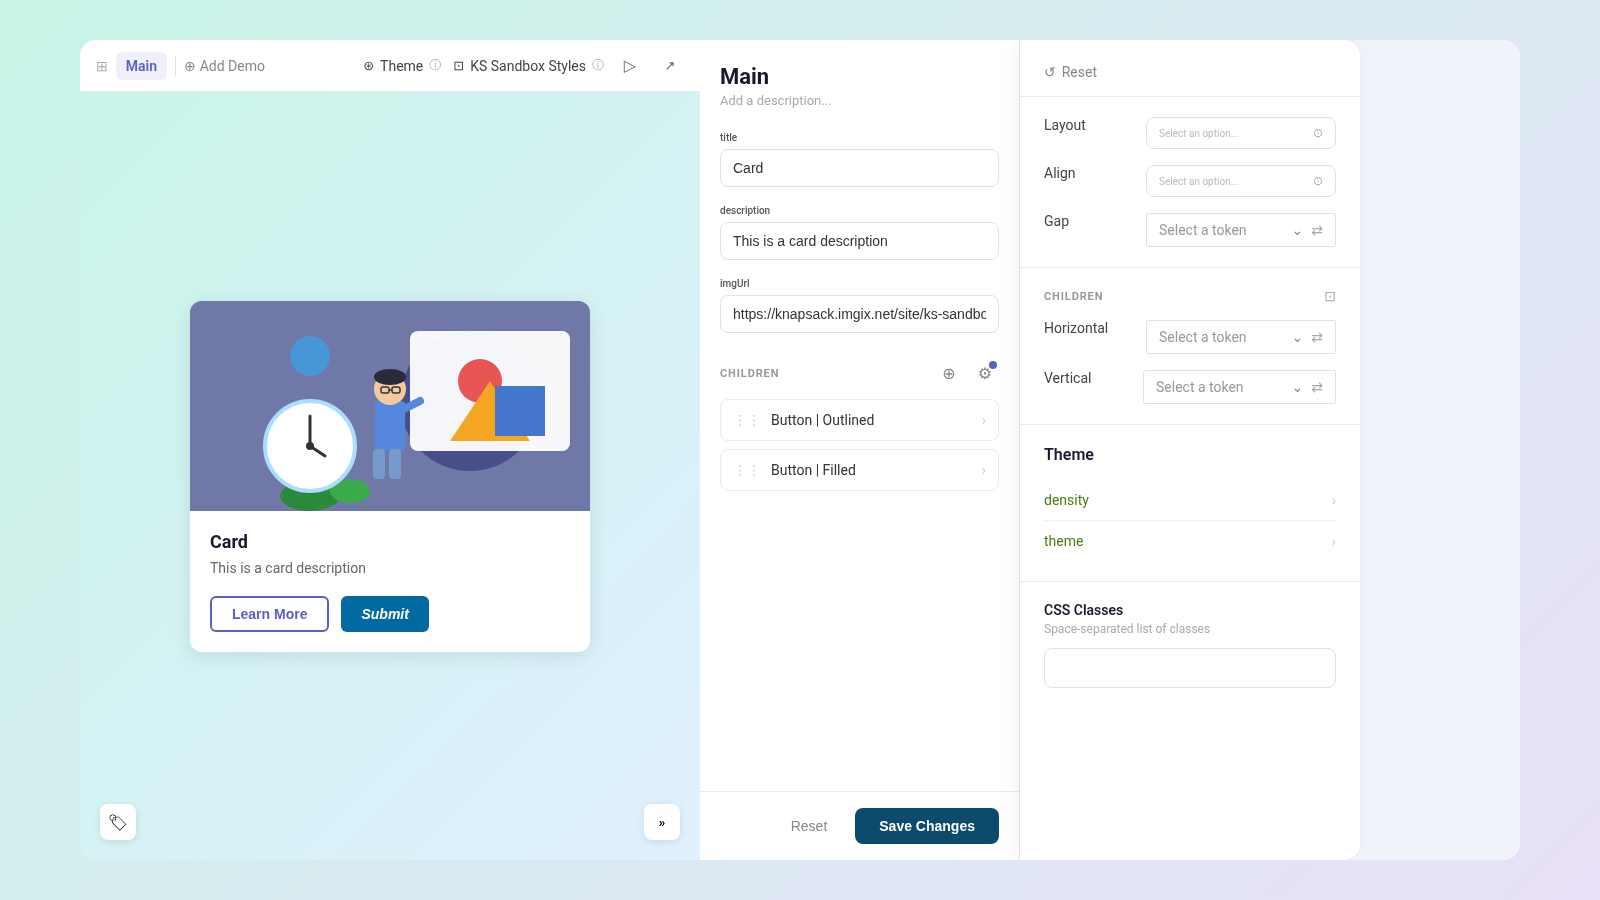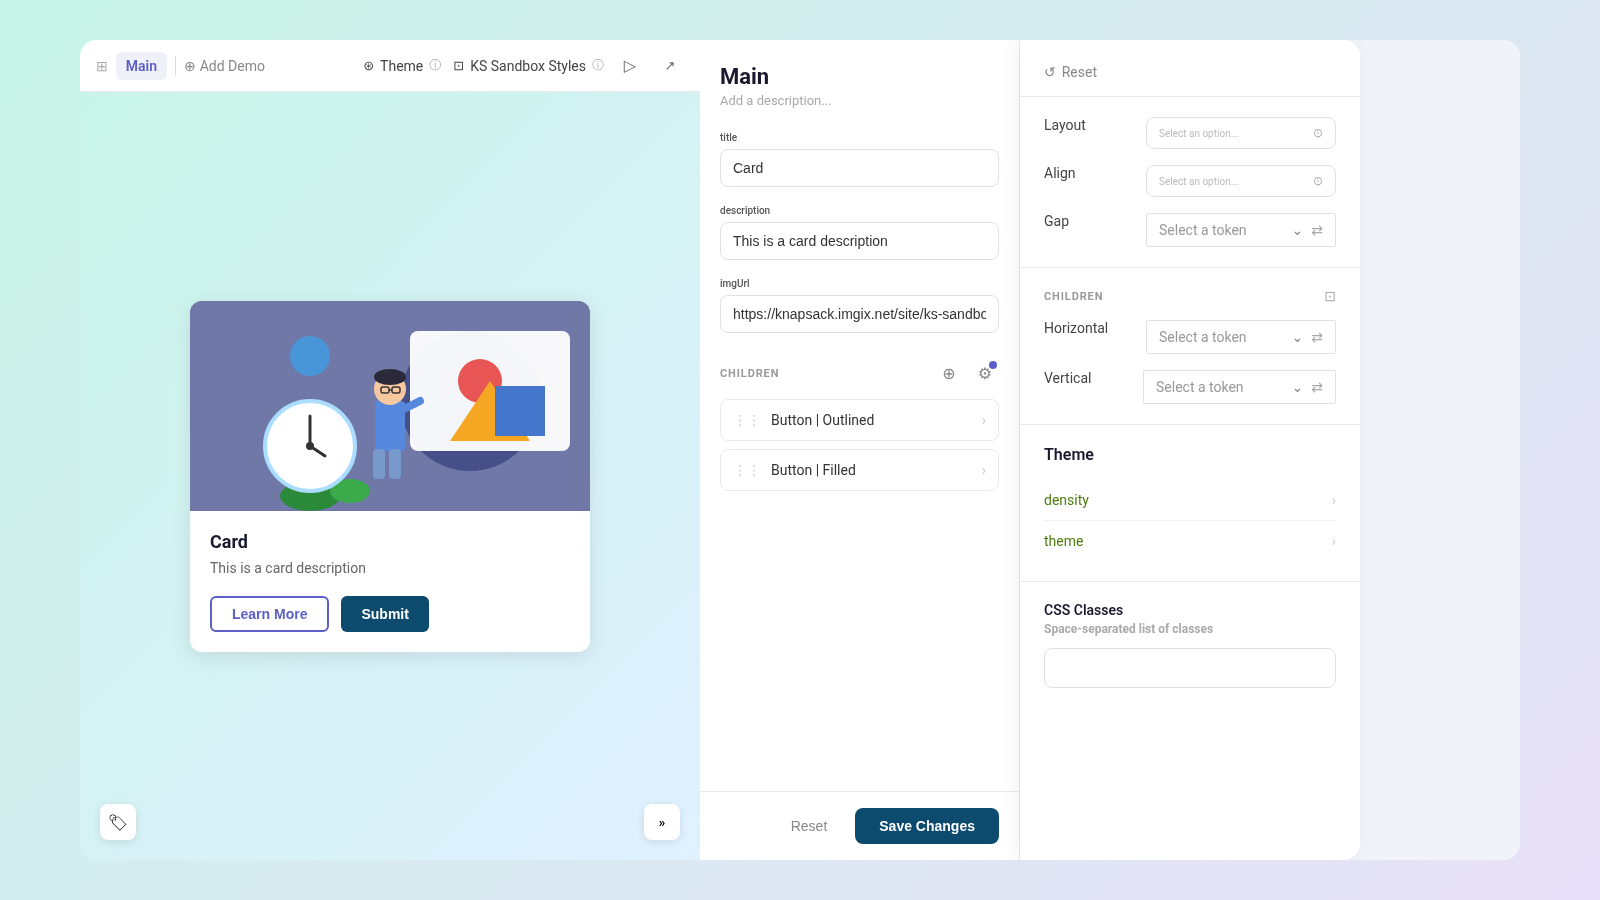--- a/index.html
+++ b/index.html
@@ -72,26 +72,27 @@
       background: white;
       color: #5b5fc7;
       border-radius: 6px;
       font-size: 14px;
       font-weight: 600;
       cursor: pointer;
     }
     .btn-filled {
       padding: 8px 20px;
       border: none;
-      background: #0c4a6e;
+      background: #0369a1;
       color: white;
       border-radius: 6px;
       font-size: 14px;
       font-weight: 600;
       cursor: pointer;
+      font-style: italic;
     }
     .preview-tag-icon {
       position: absolute;
       bottom: 20px;
       left: 20px;
       width: 36px;
       height: 36px;
       background: white;
       border-radius: 8px;
       display: flex;
@@ -456,21 +457,20 @@
     .css-classes-title {
       font-size: 14px;
       font-weight: 600;
       color: #1a1a2e;
       margin-bottom: 4px;
     }
     .css-classes-desc {
       font-size: 12px;
       color: #aaa;
       margin-bottom: 12px;
-      font-weight: bold;
     }
     .css-classes-input {
       width: 100%;
       padding: 10px 12px;
       border: 1px solid #e0e0e8;
       border-radius: 8px;
       font-size: 14px;
       outline: none;
       min-height: 40px;
     }

